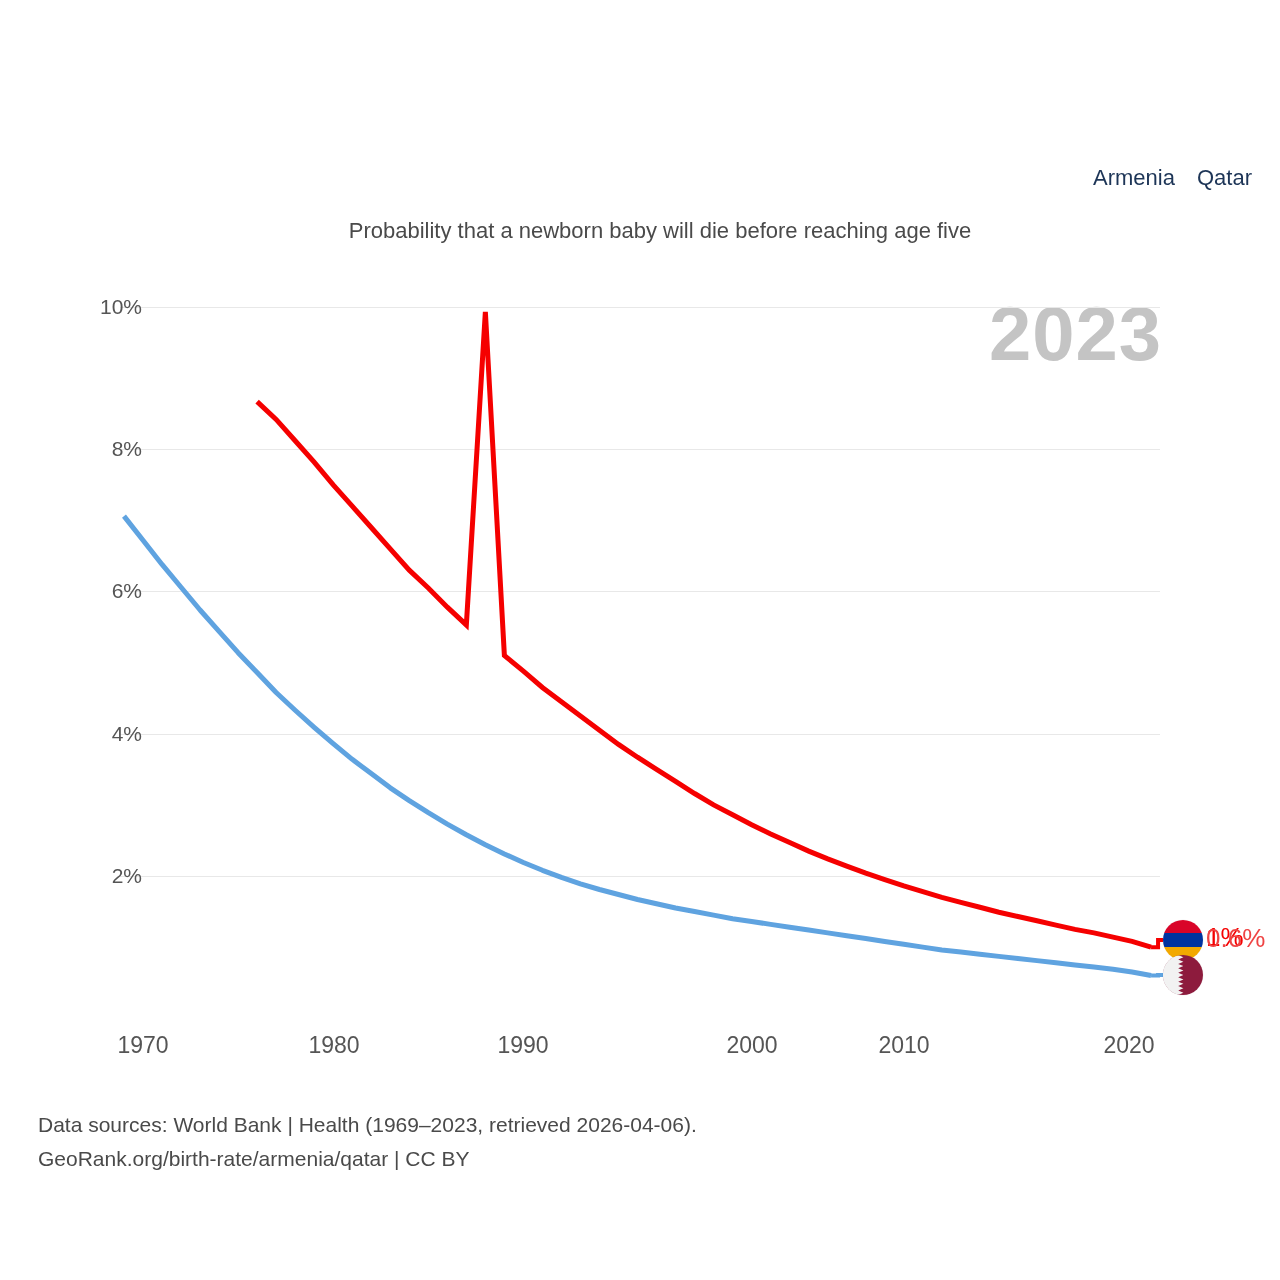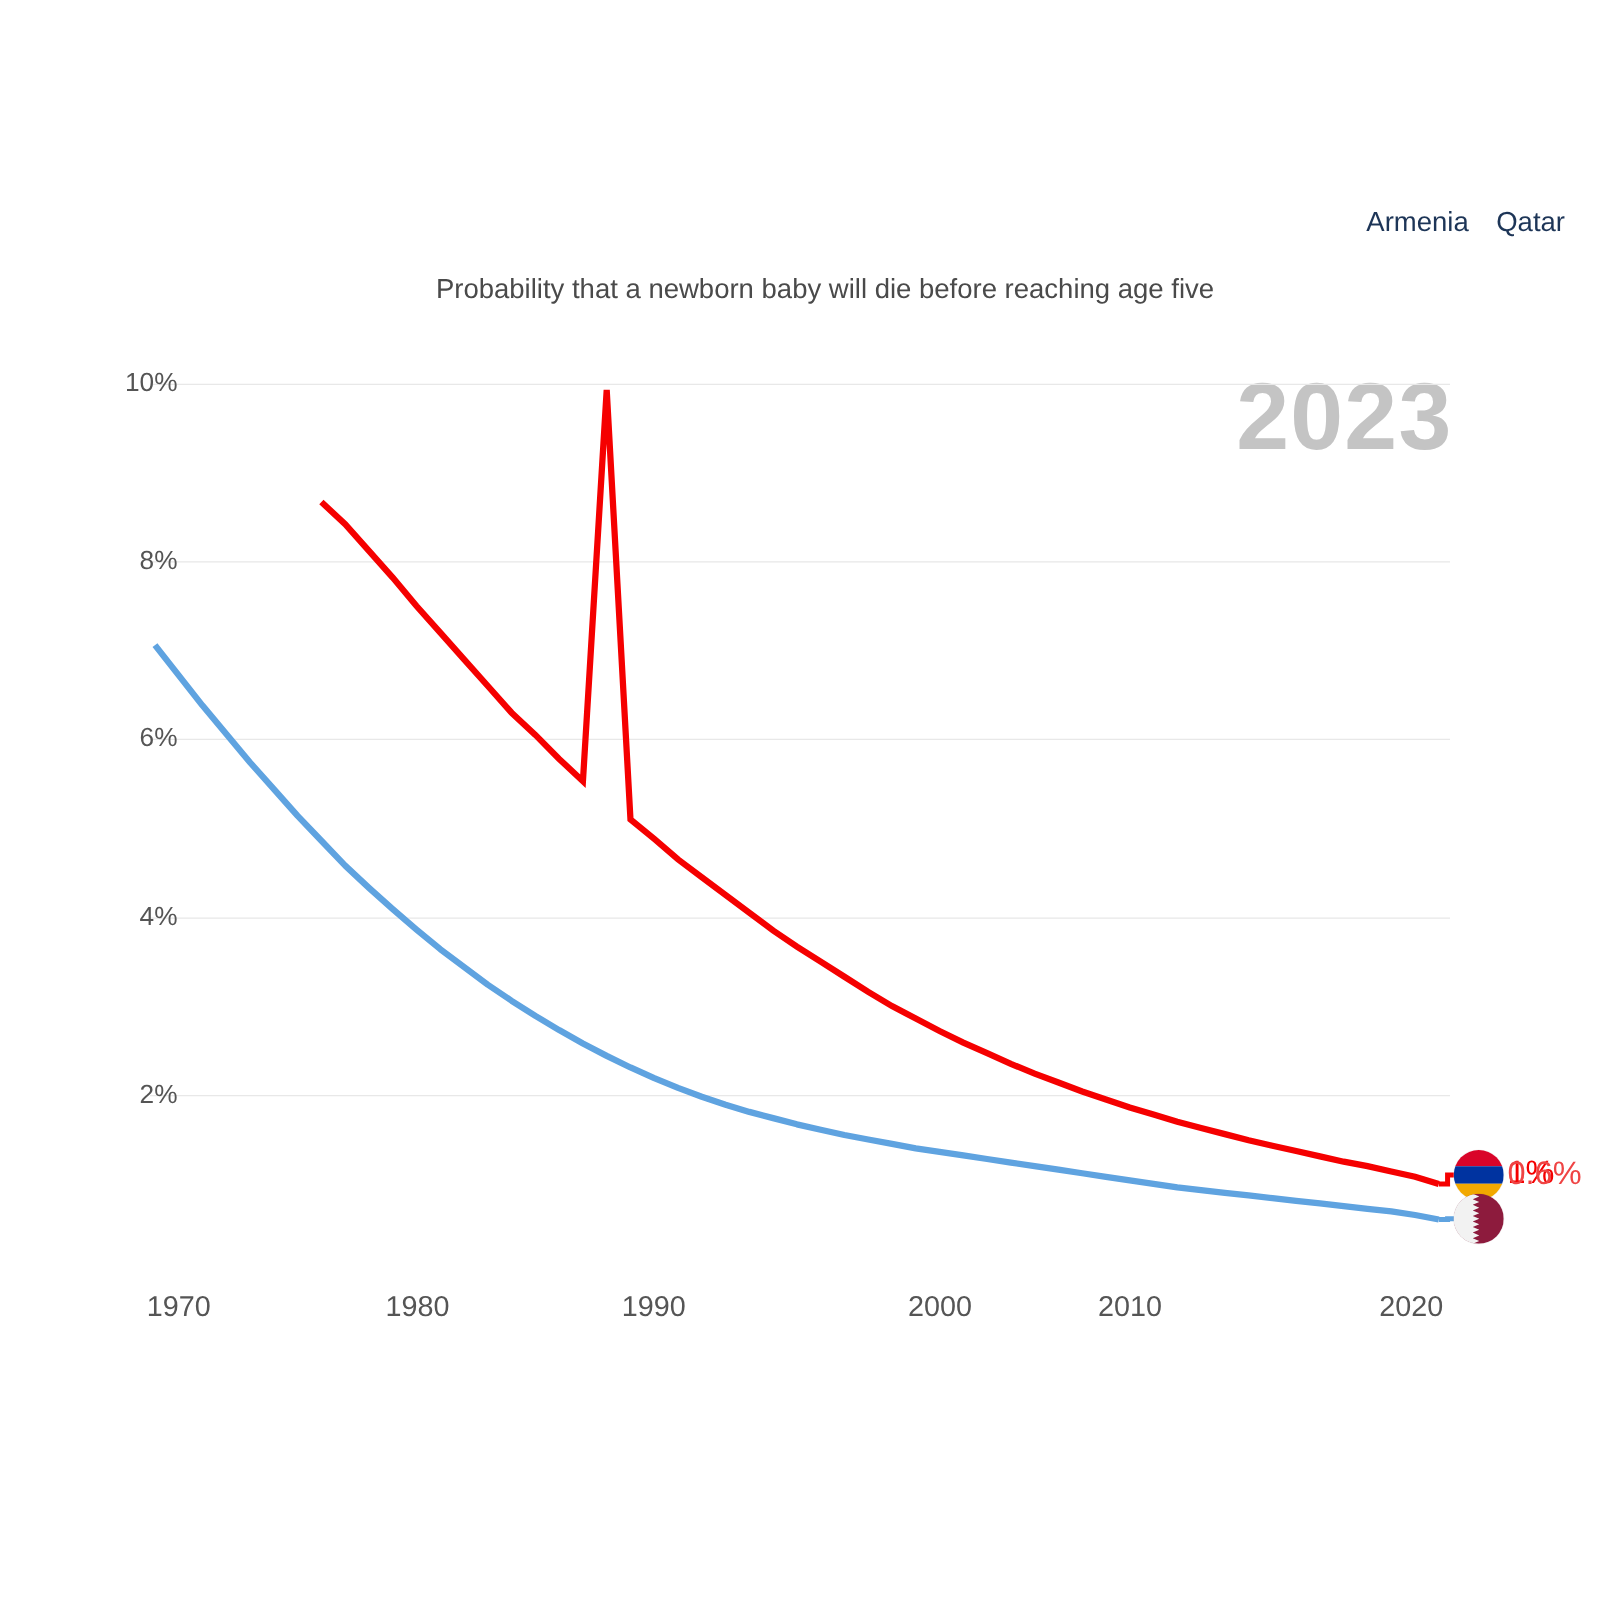--- a/index.html
+++ b/index.html
@@ -209,14 +209,18 @@
       <div class="flag-qat-white"></div>
       <svg width="40" height="40" viewBox="0 0 40 40" style="position:absolute;left:0;top:0;">
         <path d="M15.2,0 L20.4,2.22 L15.2,4.44 L20.4,6.66 L15.2,8.88 L20.4,11.1 L15.2,13.32 L20.4,15.54 L15.2,17.76 L20.4,19.98 L15.2,22.2 L20.4,24.42 L15.2,26.64 L20.4,28.86 L15.2,31.08 L20.4,33.3 L15.2,35.52 L20.4,37.74 L15.2,40 L0,40 L0,0 Z" fill="#f2f2f2"></path>
       </svg>
     </div>
   </div>
 
   <div class="end-value" style="left:1206px; top:922px; color:#f50000;">1%</div>
   <div class="end-value" style="left:1206px; top:923px; color:#ef4444;text-align:center;">0.6%</div>
 
+  <div class="footer">
+    <div>Data sources: World Bank | Health (1969–2023, retrieved 2026-04-06).</div>
+    <div>GeoRank.org/birth-rate/armenia/qatar | CC BY</div>
+  </div>
 
 </div>
 
 </body></html>

